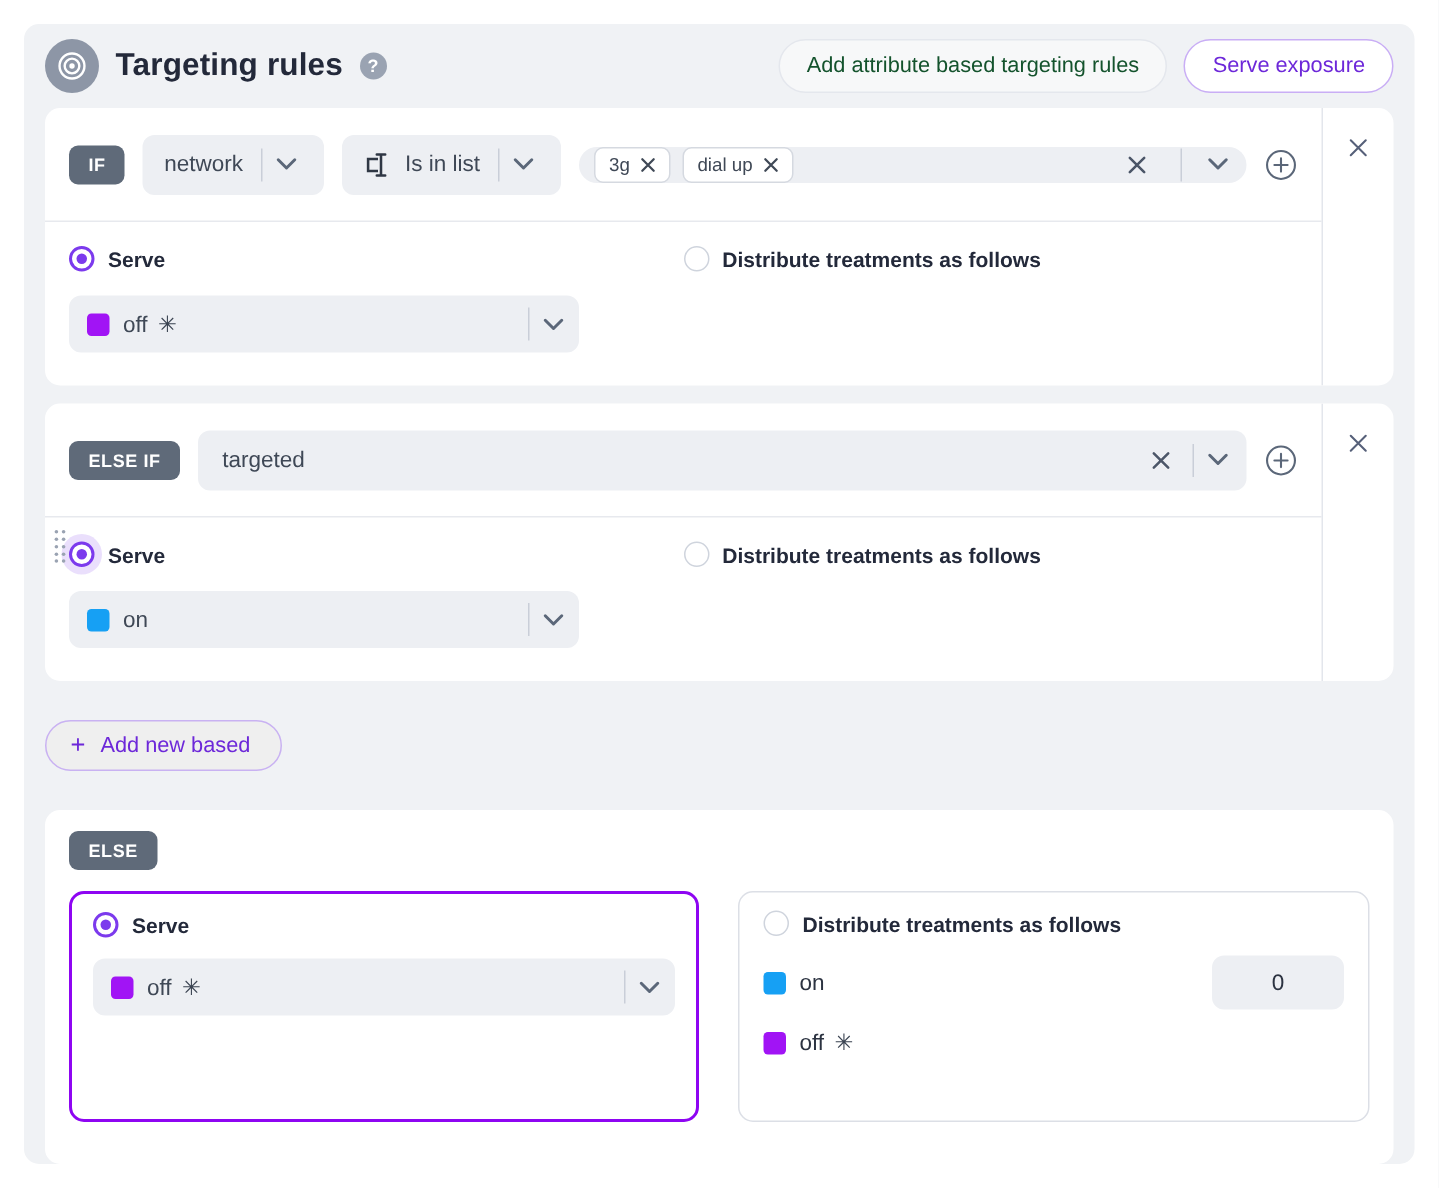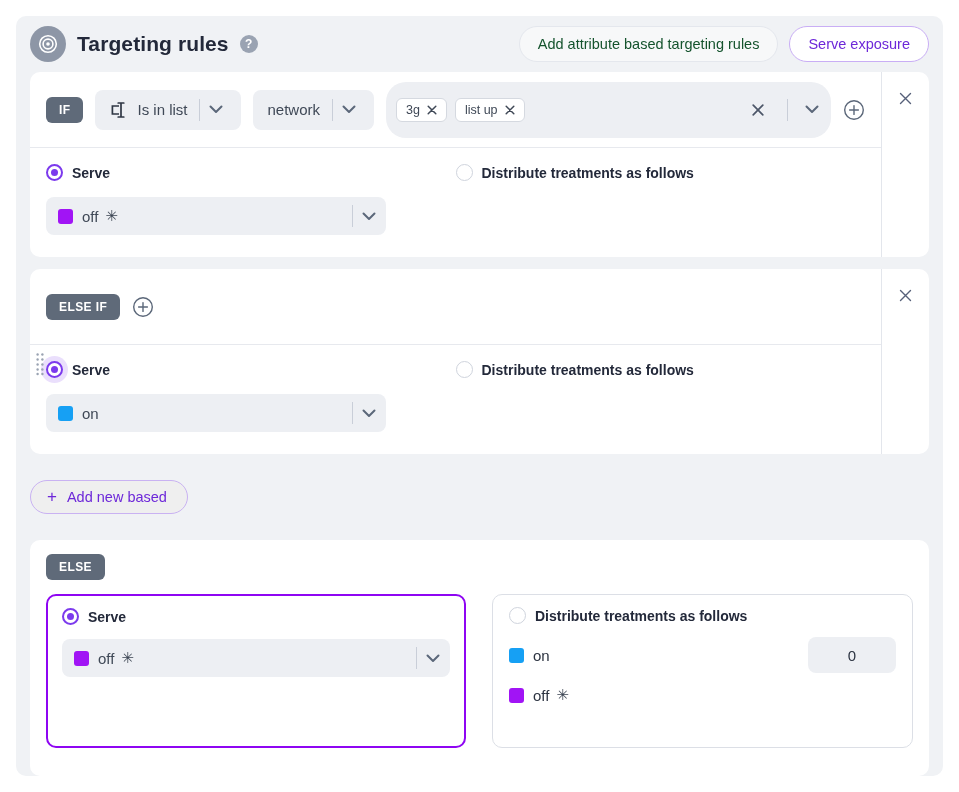--- a/index.html
+++ b/index.html
@@ -48,21 +48,21 @@
     padding: 6px 13px; border-radius: 6px; letter-spacing: .4px; white-space: nowrap; flex: none;
   }
   .dd {
     background: #edeff3; border-radius: 8px; height: 40px; flex: none;
     display: flex; align-items: center; padding: 0 10px 0 14px;
     font-size: 15px; color: #3f4856; cursor: pointer;
   }
   .dd-divider { width: 1px; height: 22px; background: #c9ced8; margin: 0 9px 0 12px; flex: none; }
   .dd-icon { display: flex; align-items: center; margin-right: 8px; }
   .chips-field {
-    flex: 1; min-width: 0; background: #edeff3; border-radius: 20px; height: 56px;
+    flex: 1; min-width: 0; background: #edeff3; border-radius: 20px; height: 24px;
     display: flex; align-items: center; gap: 8px; padding: 0 10px;
   }
   .chip {
     background: #fff; border: 1px solid #d5d9e0; border-radius: 6px;
     padding: 4px 9px; font-size: 12.5px; color: #3f4856;
     display: flex; align-items: center; gap: 7px; flex: none;
   }
   .chip-x { display: flex; align-items: center; cursor: pointer; }
   .field-spacer { flex: 1; }
   .clear-btn { display: flex; align-items: center; cursor: pointer; padding: 2px; }
@@ -140,56 +140,56 @@
     <button class="btn-pill btn-limit">Serve exposure</button>
   </div>
 
   
   <div class="rule-card">
     <div class="rule-main">
       <div class="cond-row">
         <span class="badge">IF</span>
 
         <div class="dd">
+          <span>network</span>
+          <span class="dd-divider"></span>
+          <span class="dd-icon">
+            <svg width="14" height="9" viewBox="0 0 14 9">
+                <path d="M1.5 1.5 L7 7 L12.5 1.5" fill="none" stroke="#5b6779" stroke-width="2" stroke-linecap="round" stroke-linejoin="round"></path>
+              </svg>
+          </span>
+        </div>
+
+        <div class="dd">
           <span class="dd-icon">
             <svg width="20" height="18" viewBox="0 0 20 18">
               <path d="M10 5 H3.4 V13 H10" fill="none" stroke="#2f3744" stroke-width="1.7"></path>
               <path d="M9.2 2 H14.8 M12 2 V16 M9.2 16 H14.8" fill="none" stroke="#2f3744" stroke-width="1.7" stroke-linecap="round"></path>
             </svg>
           </span>
           <span>Is in list</span>
-          <span class="dd-divider"></span>
-          <span class="dd-icon">
-            <svg width="14" height="9" viewBox="0 0 14 9">
-                <path d="M1.5 1.5 L7 7 L12.5 1.5" fill="none" stroke="#5b6779" stroke-width="2" stroke-linecap="round" stroke-linejoin="round"></path>
-              </svg>
-          </span>
-        </div>
-
-        <div class="dd">
-          <span>network</span>
           <span class="dd-divider"></span>
           <span class="dd-icon">
             <svg width="14" height="9" viewBox="0 0 14 9">
                 <path d="M1.5 1.5 L7 7 L12.5 1.5" fill="none" stroke="#5b6779" stroke-width="2" stroke-linecap="round" stroke-linejoin="round"></path>
               </svg>
           </span>
         </div>
 
         <div class="chips-field">
           <span class="chip">
             <span>3g</span>
             <span class="chip-x">
               <svg width="10" height="10" viewBox="0 0 10 10">
                   <path d="M1.2 1.2 L8.8 8.8 M8.8 1.2 L1.2 8.8" stroke="#3f4856" stroke-width="1.5" stroke-linecap="round"></path>
                 </svg>
             </span>
           </span>
           <span class="chip">
-            <span>list up</span>
+            <span>dial up</span>
             <span class="chip-x">
               <svg width="10" height="10" viewBox="0 0 10 10">
                   <path d="M1.2 1.2 L8.8 8.8 M8.8 1.2 L1.2 8.8" stroke="#3f4856" stroke-width="1.5" stroke-linecap="round"></path>
                 </svg>
             </span>
           </span>
           <span class="field-spacer"></span>
           <span class="clear-btn">
             <svg width="14" height="14" viewBox="0 0 14 14">
                 <path d="M2.2 2.2 L11.8 11.8 M11.8 2.2 L2.2 11.8" stroke="#4c5668" stroke-width="1.7" stroke-linecap="round"></path>
@@ -261,20 +261,35 @@
           <circle cx="2.6" cy="22" r="1.2"></circle>
             <circle cx="7.4" cy="22" r="1.2"></circle>
         </g>
       </svg>
     </span>
     <div class="rule-main">
       <div class="cond-row">
         <span class="badge">ELSE IF</span>
 
 
+        <div class="text-field">
+          <span>targeted</span>
+          <span class="field-spacer"></span>
+          <span class="clear-btn">
+            <svg width="14" height="14" viewBox="0 0 14 14">
+                <path d="M2.2 2.2 L11.8 11.8 M11.8 2.2 L2.2 11.8" stroke="#4c5668" stroke-width="1.7" stroke-linecap="round"></path>
+              </svg>
+          </span>
+          <span class="dd-divider"></span>
+          <span class="dd-icon" style="margin-right:2px;">
+            <svg width="14" height="9" viewBox="0 0 14 9">
+                <path d="M1.5 1.5 L7 7 L12.5 1.5" fill="none" stroke="#5b6779" stroke-width="2" stroke-linecap="round" stroke-linejoin="round"></path>
+              </svg>
+          </span>
+        </div>
 
         <span class="plus-circle">
           <svg width="22" height="22" viewBox="0 0 22 22">
             <circle cx="11" cy="11" r="9.3" fill="none" stroke="#5b6779" stroke-width="1.4"></circle>
             <path d="M11 6.6 V15.4 M6.6 11 H15.4" stroke="#5b6779" stroke-width="1.4" stroke-linecap="round"></path>
           </svg>
         </span>
       </div>
 
       <div class="serve-section">

